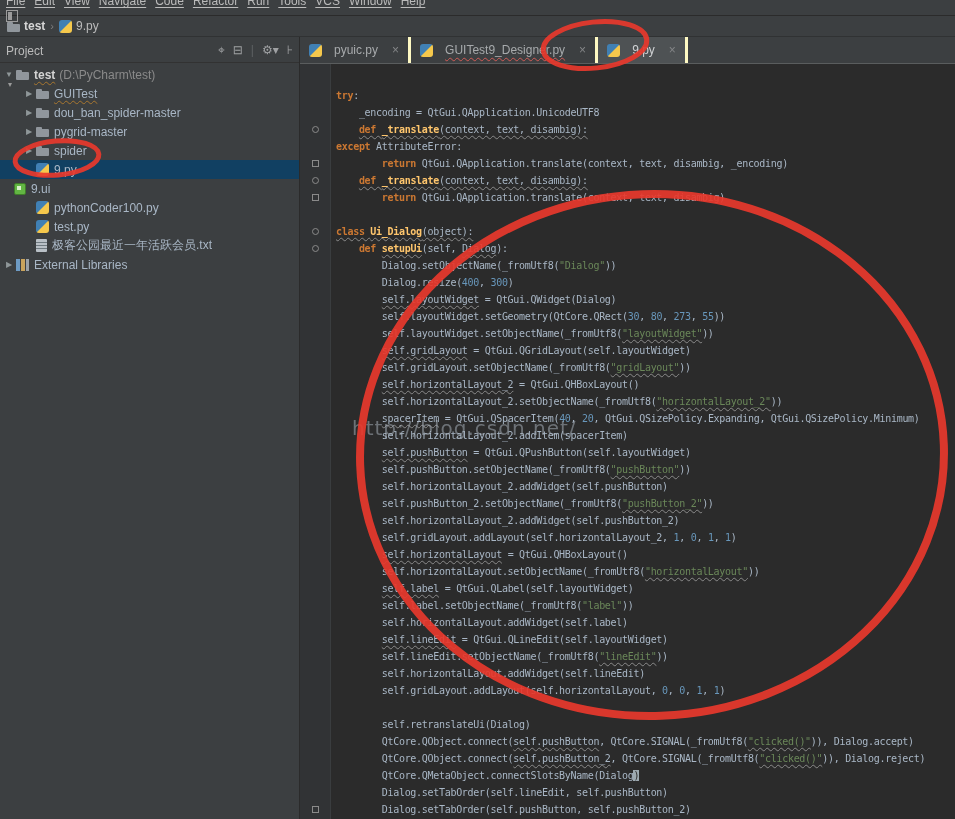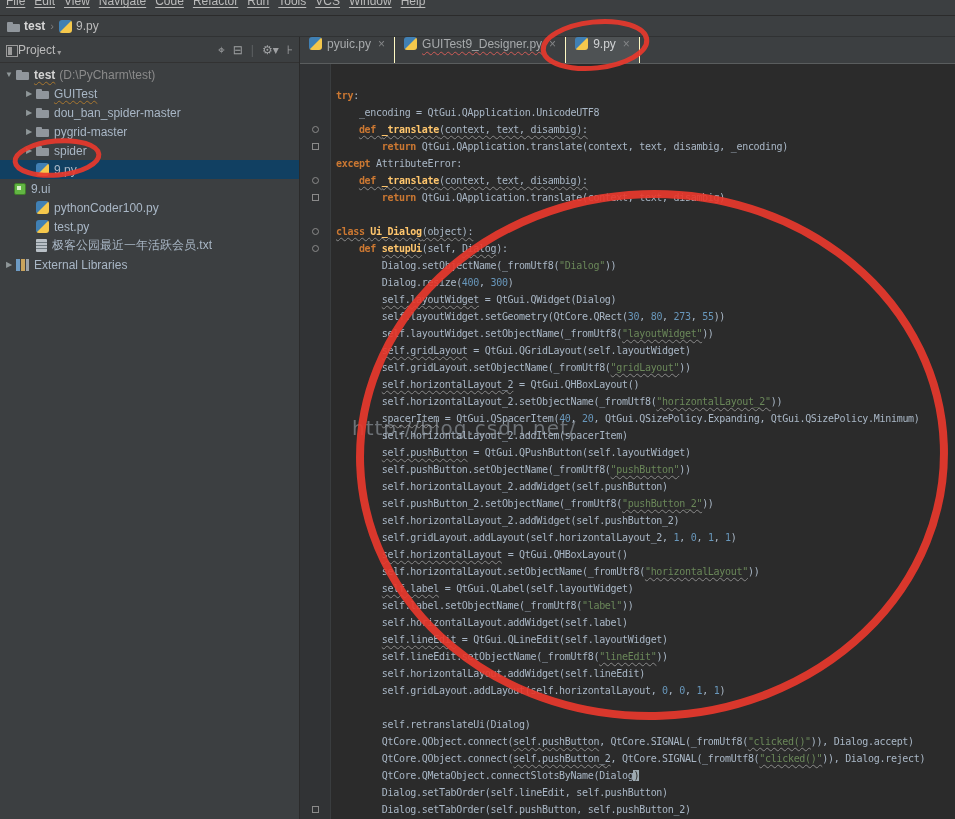--- a/index.html
+++ b/index.html
@@ -20,21 +20,21 @@
   .crumb.bold { font-weight:bold; color:#d6d6d6; }
   .crumb-sep { color:#7f7f7f; font-size:11px; }
 
   .main { flex:1; display:flex; min-height:0; }
 
   
   .project { width:300px; flex:none; background:#3c3f41; border-right:1px solid #2b2b2b;
              display:flex; flex-direction:column; }
   .panel-header { height:26px; flex:none; display:flex; align-items:center; padding:0 6px;
                   border-bottom:1px solid #323232; }
-  .panel-title { font-size:12px; color:#bbbbbb; display:flex; align-items:flex-end; gap:0; }
+  .panel-title { font-size:12px; color:#bbbbbb; display:flex; align-items:flex-start; gap:22px;flex-direction:column; }
   .panel-dd { font-size:8px; color:#9a9a9a; margin-left:2px; }
   .panel-tools { margin-left:auto; display:flex; align-items:center; gap:8px; color:#9fa1a3; font-size:12px; }
   .ptool { cursor:default; }
   .ptool.sep { color:#5e6163; }
 
   .tree { flex:1; padding-top:2px; font-size:12px; overflow:hidden; }
   .tree-row { height:19px; display:flex; align-items:center; white-space:nowrap; }
   .tree-row.sel { background:#114062; }
   .tr-arrow { width:14px; text-align:center; color:#8f9799; font-size:8px; flex:none; }
   .tr-label { margin-left:5px; color:#a9b7c6; }
@@ -60,22 +60,22 @@
   .ic-library { width:13px; height:12px;
                 background:linear-gradient(90deg,#6e9bc4 0 4px, #3c3f41 4px 5px, #c9a35c 5px 9px,
                            #3c3f41 9px 10px, #9aa1a8 10px 13px); }
   .ic-project { width:12px; height:12px; border:1px solid #9b9b9b; }
   .ic-project::after { content:""; position:absolute; left:1px; top:1px; width:4px; height:8px; background:#9b9b9b; }
 
   
   .editor-col { flex:1; display:flex; flex-direction:column; min-width:0; }
   .tabbar { height:27px; flex:none; background:#3c3f41; display:flex; align-items:stretch;
             border-bottom:1px solid #5a5d5e; }
-  .tab { display:flex; align-items:flex-start; gap:5px; padding:0 9px; font-size:12px; color:#a7aaac;
-         border-right:1px solid #fef9c3; }
+  .tab { display:flex; align-items:center; gap:12px; padding:0 9px; font-size:12px; color:#a7aaac;
+         border-right:3px solid #fef9c3; }
   .tab.active { background:#4e5254; color:#d0d2d4; }
   .tab-label.err { text-decoration:underline wavy #cf5b56 1px; text-underline-offset:3px; }
   .tab-close { color:#848688; font-size:12px; margin-left:2px; }
 
   .editor { flex:1; position:relative; background:#2b2b2b; overflow:hidden; }
   .code { position:absolute; inset:0; padding-top:23px;
           font-family:"DejaVu Sans Mono", monospace; font-size:10px; letter-spacing:-0.3px; }
   .code::before { content:""; position:absolute; left:0; top:0; bottom:0; width:30px;
                   background:#313335; border-right:1px solid #3a3d3f; }
   .line { position:relative; height:17px; display:flex; align-items:center; }
@@ -223,28 +223,28 @@
               <span class="gut"></span>
               <span class="lc"><span class="p">    _encoding = QtGui.QApplication.UnicodeUTF8</span></span>
             </div>
             <div class="line">
               <span class="gut">
                 <span class="fold-o"></span>
               </span>
               <span class="lc"><span class="p">    </span><span class="k w">def </span><span class="f w">_translate</span><span class="p w">(context, text, disambig):</span></span>
             </div>
             <div class="line">
+              <span class="gut"></span>
+              <span class="lc"><span class="k">except</span><span class="p"> AttributeError:</span></span>
+            </div>
+            <div class="line">
               <span class="gut">
                 <span class="fold-e"></span>
               </span>
               <span class="lc"><span class="p">        </span><span class="k">return</span><span class="p"> QtGui.QApplication.translate(context, text, disambig, _encoding)</span></span>
-            </div>
-            <div class="line">
-              <span class="gut"></span>
-              <span class="lc"><span class="k">except</span><span class="p"> AttributeError:</span></span>
             </div>
             <div class="line">
               <span class="gut">
                 <span class="fold-o"></span>
               </span>
               <span class="lc"><span class="p">    </span><span class="k w">def </span><span class="f w">_translate</span><span class="p w">(context, text, disambig):</span></span>
             </div>
             <div class="line">
               <span class="gut">
                 <span class="fold-e"></span>

